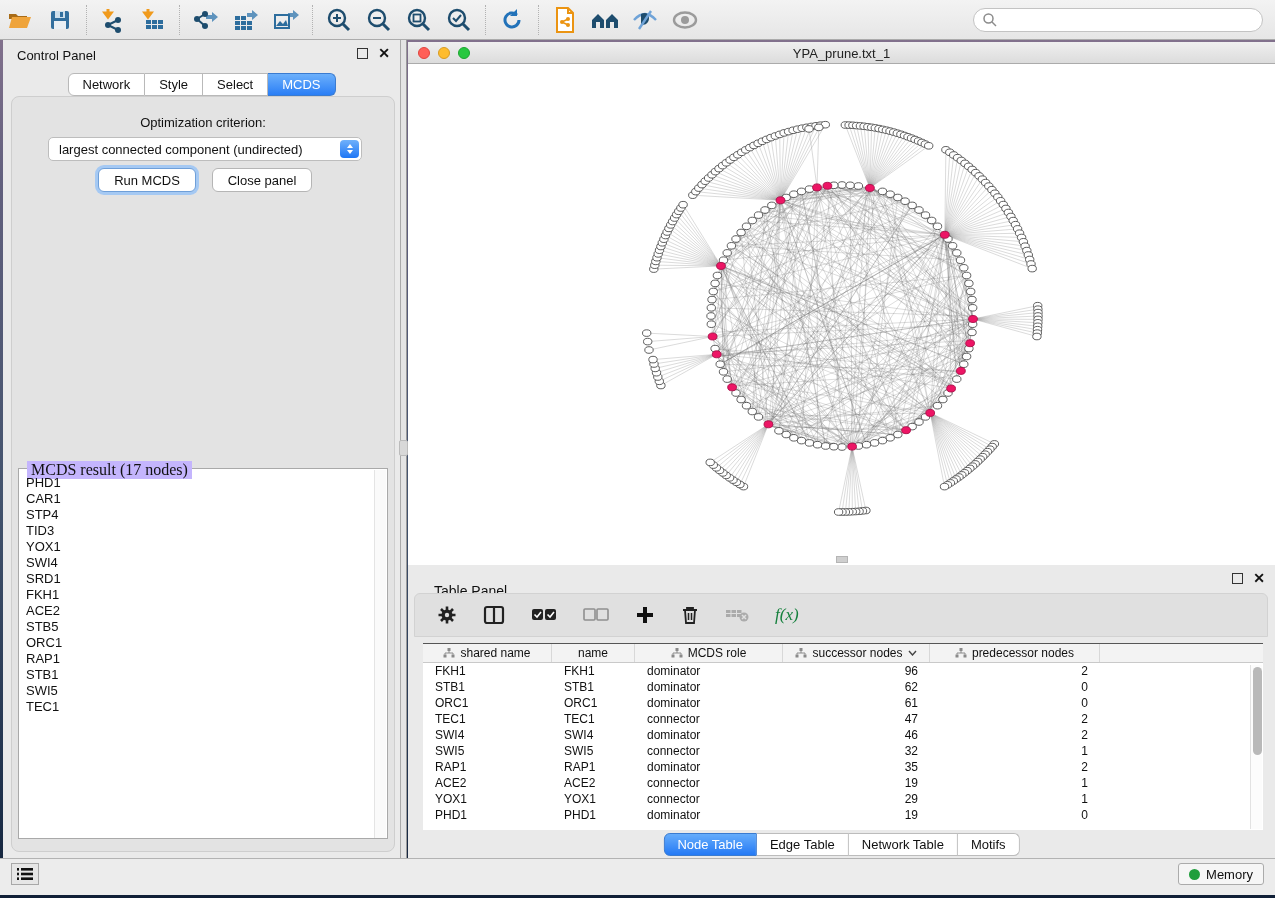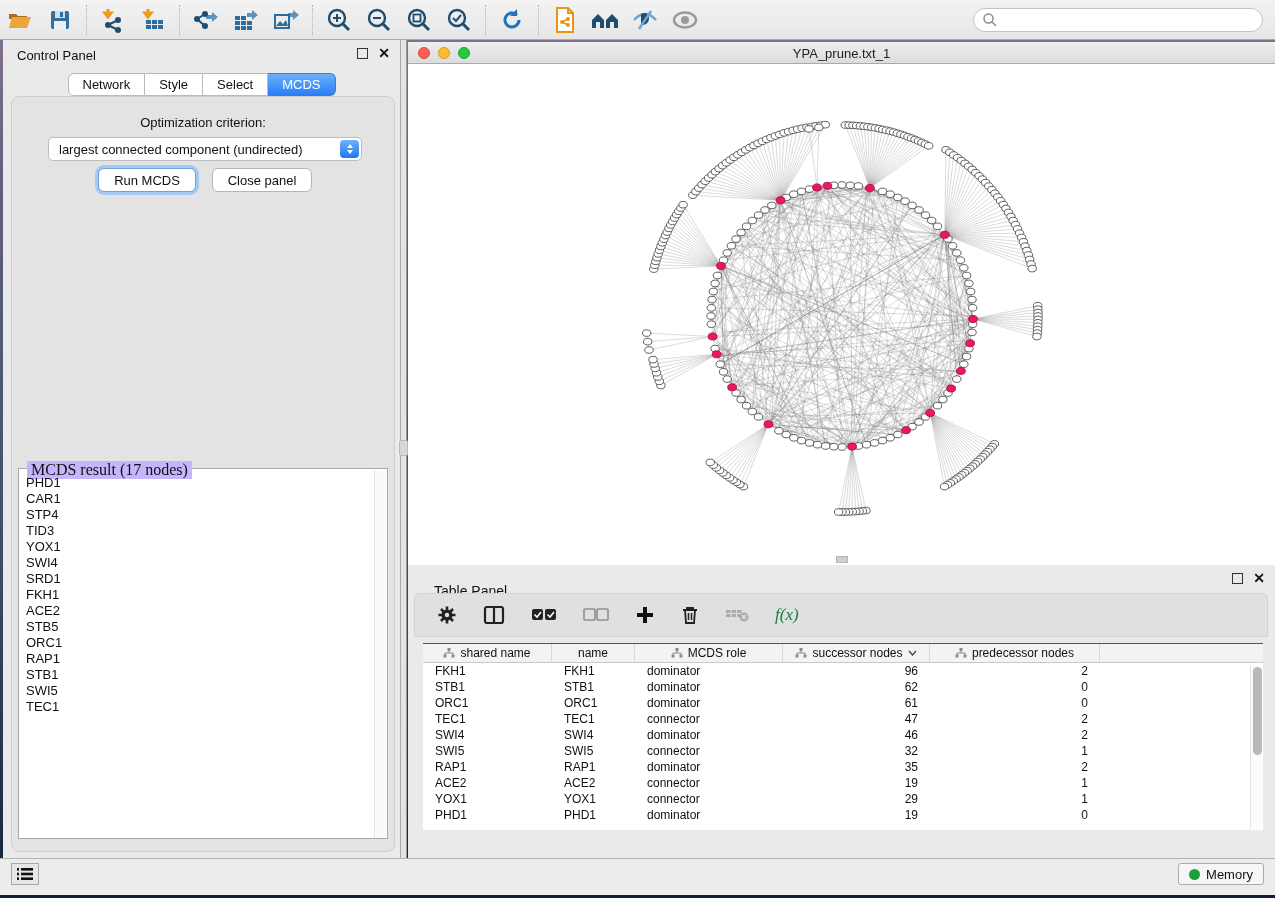--- a/index.html
+++ b/index.html
@@ -1331,20 +1331,26 @@
             <div class="nt-cell" style="width: 148px;">dominator</div>
             <div class="nt-cell num" style="width: 147px;">19</div>
             <div class="nt-cell num" style="width: 170px;">0</div>
           </div>
         </div>
       <div id="nt-scroll">
           <div id="nt-thumb"></div>
         </div>
     </div>
 
+    <div id="tp-tabs" class="abs">
+        <div class="tp-tab active">Node Table</div>
+        <div class="tp-tab">Edge Table</div>
+        <div class="tp-tab">Network Table</div>
+        <div class="tp-tab">Motifs</div>
+      </div>
   </div>
 
   <div id="status-bar" class="abs">
     <div id="list-btn">
       <svg width="16" height="14" viewBox="0 0 16 14">
           <g fill="#111">
             <rect x="0" y="1" width="2" height="2.6"></rect>
             <rect x="4" y="1" width="12" height="2.6"></rect>
             <rect x="0" y="5.7" width="2" height="2.6"></rect>
             <rect x="4" y="5.7" width="12" height="2.6"></rect>

